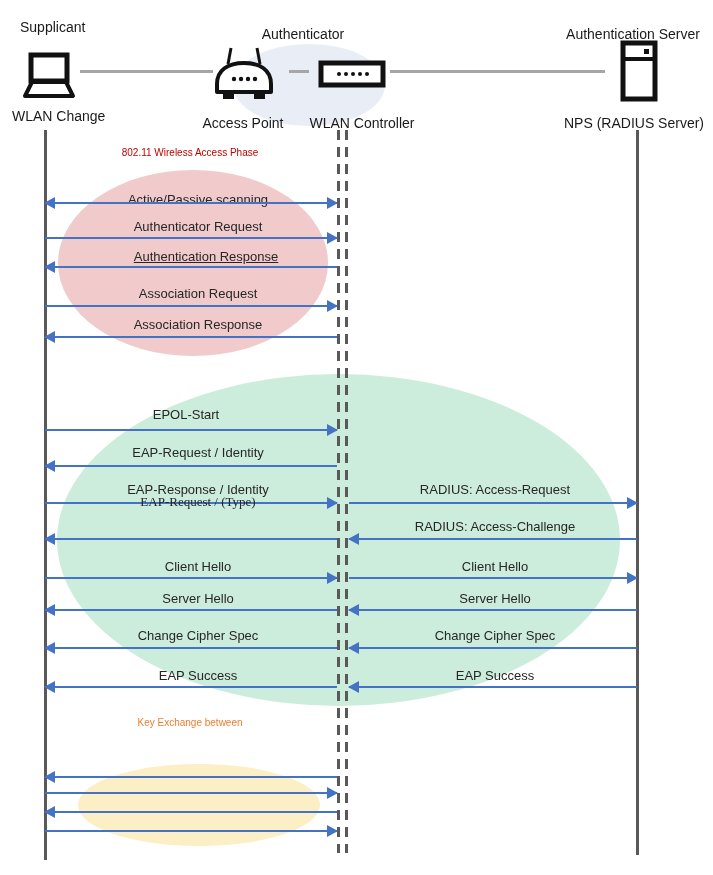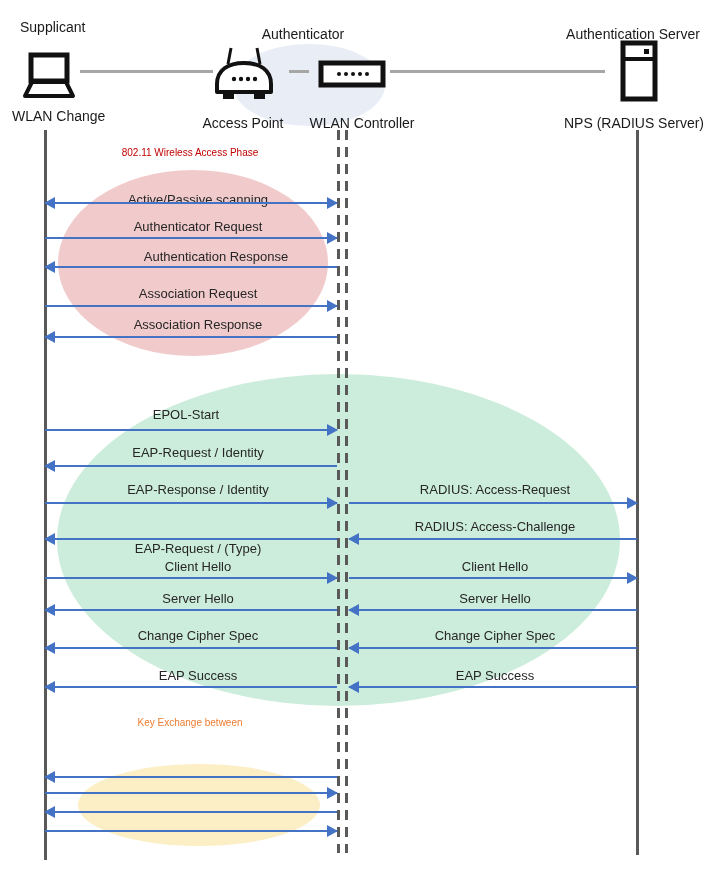--- a/index.html
+++ b/index.html
@@ -118,42 +118,42 @@
   <div class="lifeline solid" style="left:636px;top:130px;height:725px;"></div>
 
   <div class="phase-title p1" style="left:190px;top:147px;">802.11 Wireless Access Phase</div>
 
   <div class="msg-label" style="left:198px;top:184px;margin-top:8px;">Active/Passive scanning</div>
   <div class="arrow span-left dir-both" style="top:202px;"></div>
 
   <div class="msg-label" style="left:198px;top:219px;">Authenticator Request</div>
   <div class="arrow span-left dir-right" style="top:237px;"></div>
 
-  <div class="msg-label" style="left:216px;top:249px;">Authentication Response</div>
+  <div class="msg-label" style="left:206px;top:249px;text-decoration:underline;">Authentication Response</div>
   <div class="arrow span-left dir-left" style="top:266px;"></div>
 
   <div class="msg-label" style="left:198px;top:286px;">Association Request</div>
   <div class="arrow span-left dir-right" style="top:305px;"></div>
 
   <div class="msg-label" style="left:198px;top:317px;">Association Response</div>
   <div class="arrow span-left dir-left" style="top:336px;"></div>
 
 
   <div class="msg-label" style="left:186px;top:407px;">EPOL-Start</div>
   <div class="arrow span-left dir-right" style="top:429px;"></div>
 
   <div class="msg-label" style="left:198px;top:445px;">EAP-Request / Identity</div>
   <div class="arrow span-left dir-left" style="top:465px;"></div>
 
   <div class="msg-label" style="left:198px;top:482px;">EAP-Response / Identity</div>
   <div class="arrow span-left dir-right" style="top:502px;"></div>
   <div class="msg-label" style="left:495px;top:482px;">RADIUS: Access-Request</div>
   <div class="arrow span-right dir-right" style="top:502px;"></div>
 
-  <div class="msg-label" style="left:198px;top:541px;">EAP-Request / (Type)</div>
+  <div class="msg-label" style="left:198px;top:494px;font-family:Liberation Serif, serif;">EAP-Request / (Type)</div>
   <div class="arrow span-left dir-left" style="top:538px;"></div>
   <div class="msg-label" style="left:495px;top:519px;">RADIUS: Access-Challenge</div>
   <div class="arrow span-right dir-left" style="top:538px;"></div>
 
   <div class="msg-label" style="left:198px;top:559px;">Client Hello</div>
   <div class="arrow span-left dir-right" style="top:577px;"></div>
   <div class="msg-label" style="left:495px;top:559px;">Client Hello</div>
   <div class="arrow span-right dir-right" style="top:577px;"></div>
 
   <div class="msg-label" style="left:198px;top:591px;">Server Hello</div>

